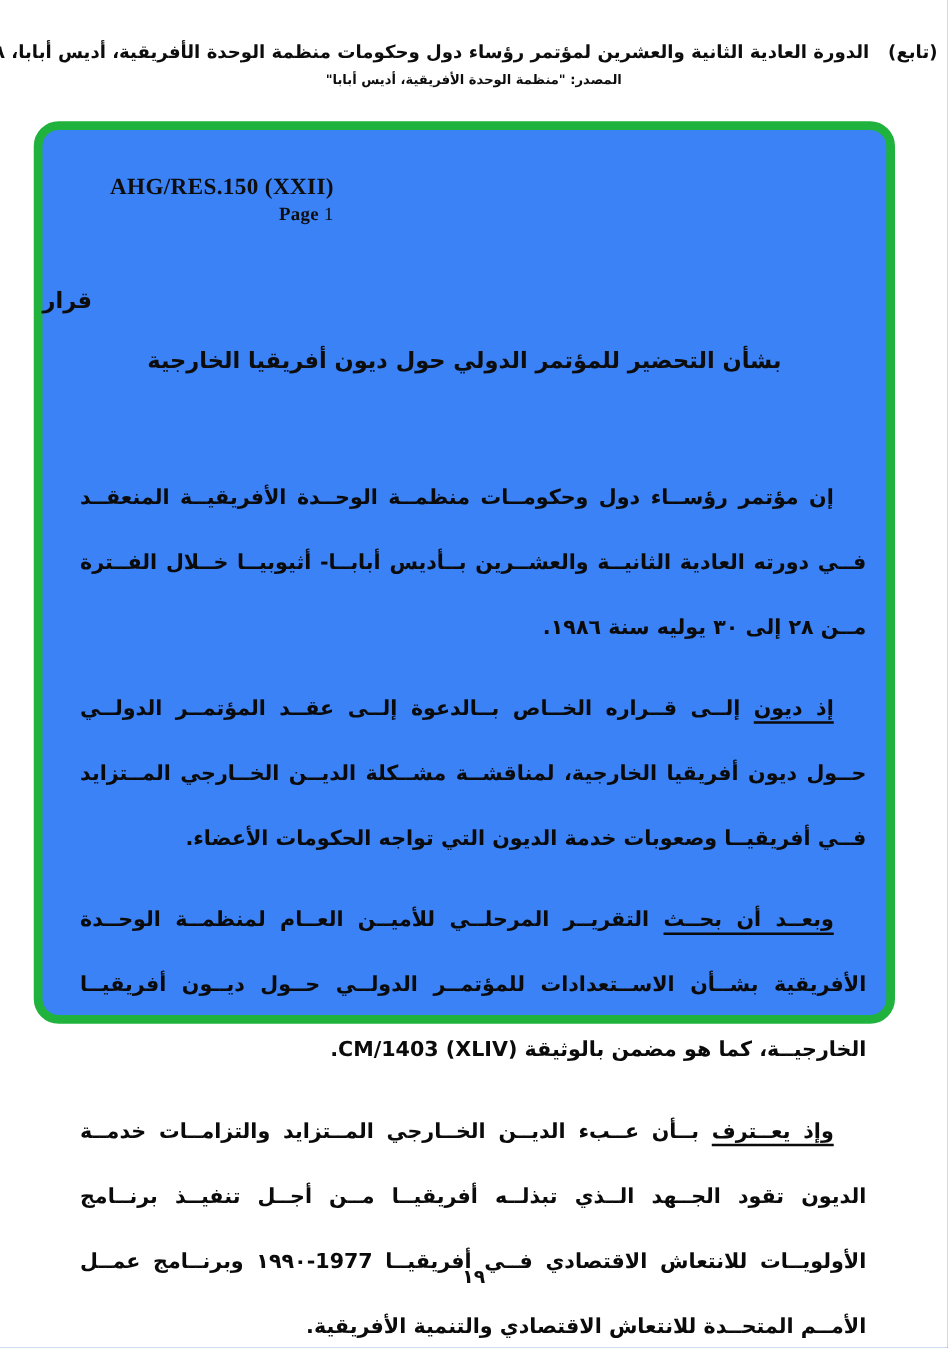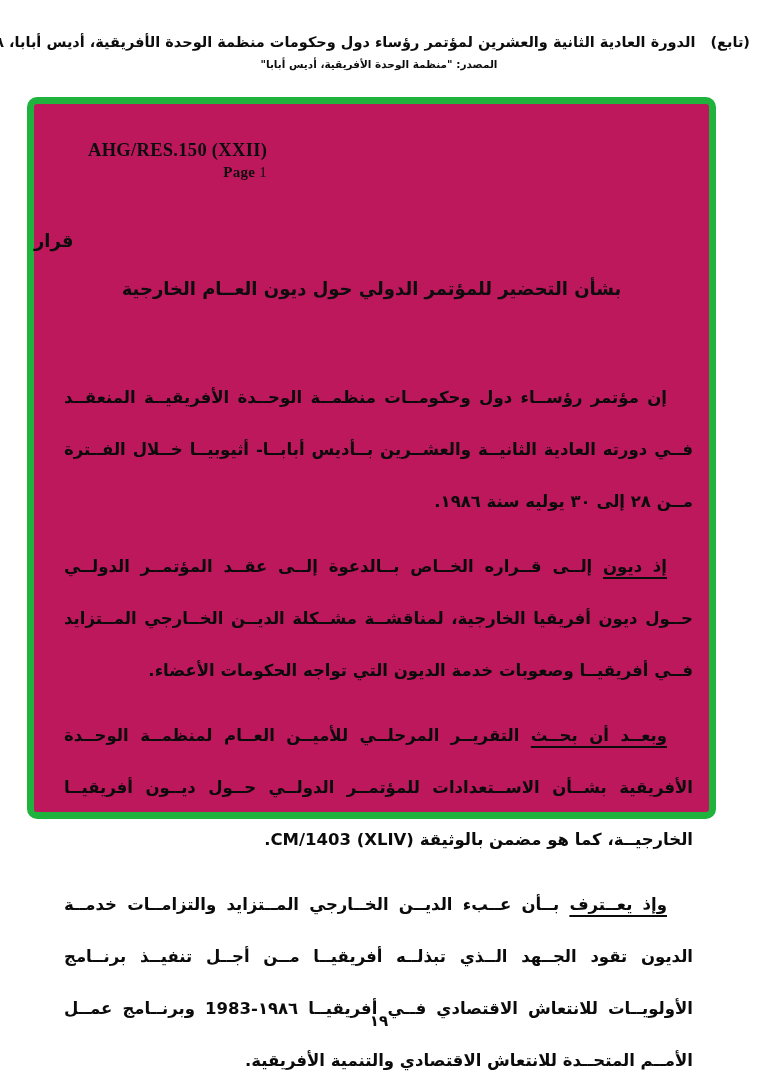--- a/index.html
+++ b/index.html
@@ -33,22 +33,22 @@
     font-size: 10.5px;
     font-weight: bold;
   }
 
   
   .frame {
     position: absolute;
     left: 27px; top: 97px;
     width: 689px; height: 722px;
     border: 7px solid #1fb23c;
-    border-radius: 10px;
-    background: #be185d;
+    border-radius: 20px;
+    background: #3b82f6;
   }
 
   .doc-ref {
     position: absolute;
     left: 54px; top: 36px;
     font-family: "Liberation Serif", "DejaVu Serif", serif;
     font-weight: bold;
     font-size: 18.5px;
     letter-spacing: 0.3px;
     direction: ltr;
@@ -122,29 +122,29 @@
     <div class="doc-ref">
       <div>AHG/RES.150 (XXII)</div>
       <div class="page-line">
         <span>Page</span>
         <span class="num">1</span>
       </div>
     </div>
 
     <div class="res-title">قرار</div>
 
-    <div class="res-subtitle">بشأن التحضير للمؤتمر الدولي حول ديون العــام الخارجية</div>
+    <div class="res-subtitle">بشأن التحضير للمؤتمر الدولي حول ديون أفريقيا الخارجية</div>
 
     <div class="body-text">
       <p><u></u><span>إن مؤتمر رؤســاء دول وحكومــات منظمــة الوحــدة الأفريقيــة المنعقــد فــي دورته العادية الثانيــة والعشــرين بــأديس أبابــا- أثيوبيــا خــلال الفــترة مــن ٢٨ إلى ٣٠ يوليه سنة ١٩٨٦.</span></p>
 
       <p><u>إذ ديون</u><span> إلــى قــراره الخــاص بــالدعوة إلــى عقــد المؤتمــر الدولــي حــول ديون أفريقيا الخارجية، لمناقشــة مشــكلة الديــن الخــارجي المــتزايد فــي أفريقيــا وصعوبات خدمة الديون التي تواجه الحكومات الأعضاء.</span></p>
 
       <p><u>وبعــد أن بحــث</u><span> التقريــر المرحلــي للأميــن العــام لمنظمــة الوحــدة الأفريقية بشــأن الاســتعدادات للمؤتمــر الدولــي حــول ديــون أفريقيــا الخارجيــة، كما هو مضمن بالوثيقة CM/1403 (XLIV).</span></p>
 
-      <p><u>وإذ يعــترف</u><span> بــأن عــبء الديــن الخــارجي المــتزايد والتزامــات خدمــة الديون تقود الجــهد الــذي تبذلــه أفريقيــا مــن أجــل تنفيــذ برنــامج الأولويــات للانتعاش الاقتصادي فــي أفريقيــا ١٩٨٦-1983 وبرنــامج عمــل الأمــم المتحــدة للانتعاش الاقتصادي والتنمية الأفريقية.</span></p>
+      <p><u>وإذ يعــترف</u><span> بــأن عــبء الديــن الخــارجي المــتزايد والتزامــات خدمــة الديون تقود الجــهد الــذي تبذلــه أفريقيــا مــن أجــل تنفيــذ برنــامج الأولويــات للانتعاش الاقتصادي فــي أفريقيــا 1977-١٩٩٠ وبرنــامج عمــل الأمــم المتحــدة للانتعاش الاقتصادي والتنمية الأفريقية.</span></p>
     </div>
 
   </div>
 
   <div class="footer-num">١٩</div>
 
 </div>
 
 </body></html>

